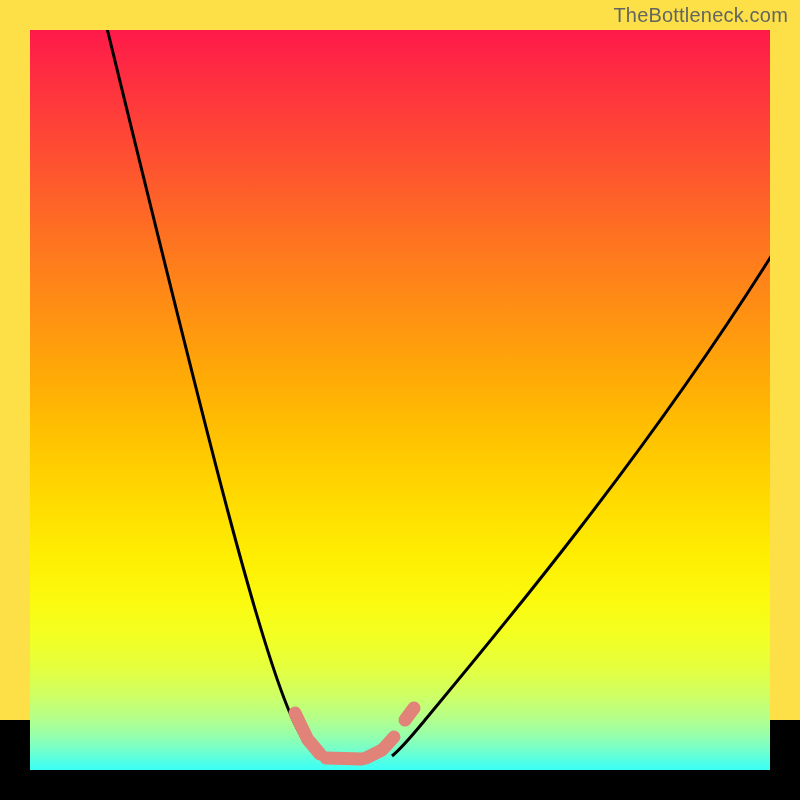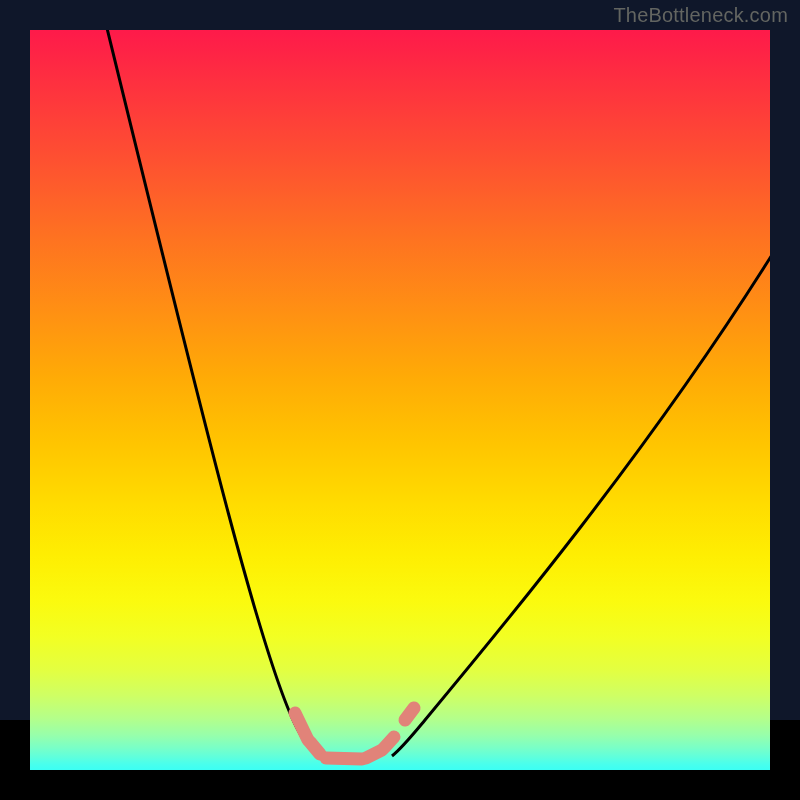--- a/index.html
+++ b/index.html
@@ -8,21 +8,21 @@
     width: 800px;
     height: 800px;
     background: #000;
     overflow: hidden;
     font-family: Arial, Helvetica, sans-serif;
   }
   .stage {
     position: relative;
     width: 800px;
     height: 720px;
-    background: #0f172a;
+    background: #fde047;
   }
   .watermark {
     position: absolute;
     top: 4px;
     right: 12px;
     color: #636561;
     font-size: 20px;
     letter-spacing: 0.2px;
     z-index: 20;
   }

